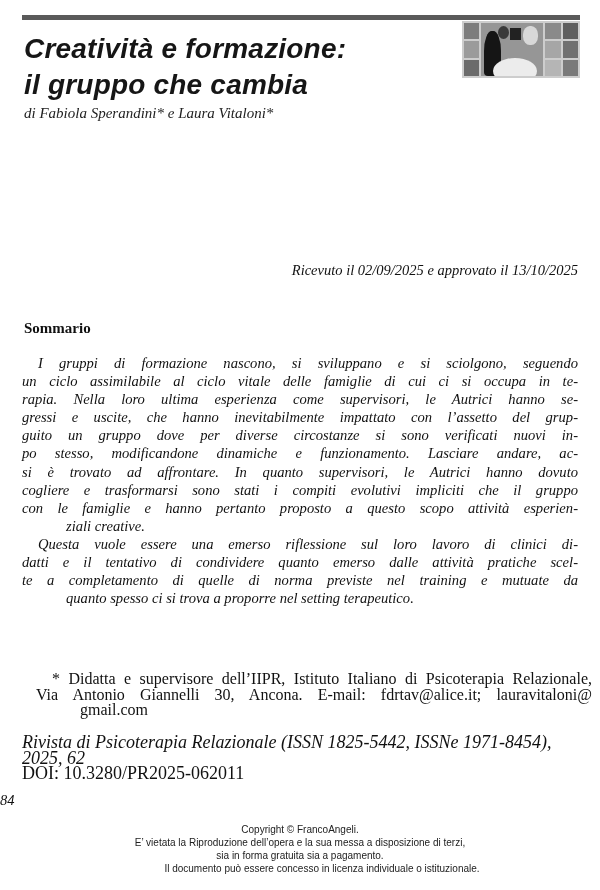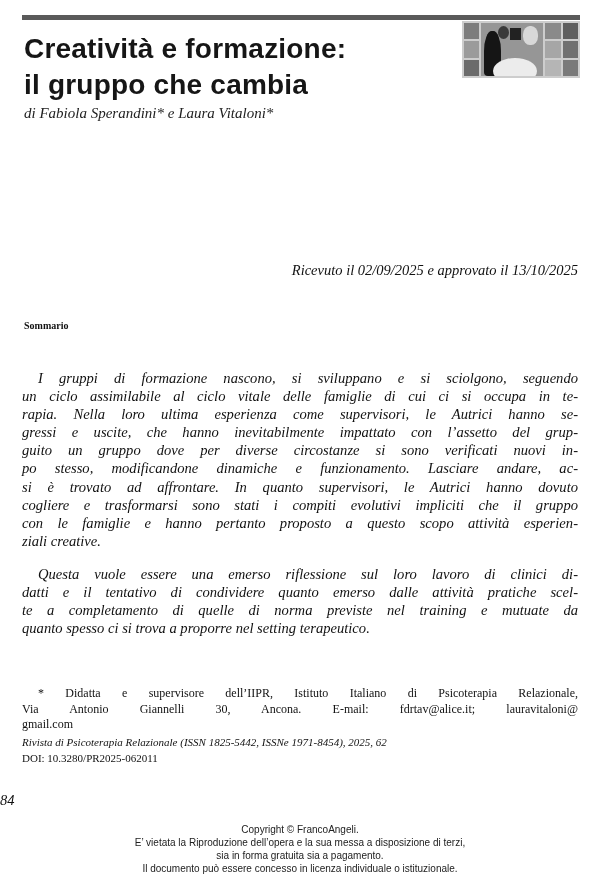--- a/index.html
+++ b/index.html
@@ -2,21 +2,21 @@
 <html><head>
 <meta charset="utf-8">
 <style>
   html,body{margin:0;padding:0;background:#fff;}
   .page{position:relative;width:600px;height:890px;background:#ffffff;overflow:hidden;
         font-family:"Liberation Serif",serif;color:#111;}
 
   .top-rule{position:absolute;left:22px;top:15px;width:558px;height:5px;background:#5a5a5a;}
 
   .title{position:absolute;left:24px;top:31px;font-family:"Liberation Sans",sans-serif;
-         font-weight:bold;font-size:28px;line-height:36px;
+         font-style:italic;font-weight:bold;font-size:28px;line-height:36px;
          letter-spacing:.2px;color:#161616;}
   .byline{position:absolute;left:24px;top:105px;font-family:Liberation Serif, serif;
           font-style:italic;font-size:15px;color:#222;}
 
   
   .photo{position:absolute;left:462px;top:21px;width:118px;height:57px;background:#cdcdcd;
          display:flex;gap:2px;box-sizing:border-box;padding:2px;}
   .ph-left{width:15px;display:flex;flex-direction:column;gap:2px;}
   .ph-left .t{flex:1;}
   .t1{background:#7d7d7d}.t2{background:#9b9b9b}.t3{background:#6b6b6b}
@@ -25,32 +25,32 @@
             border-radius:45% 45% 4px 4px;}
   .fig-head{position:absolute;left:17px;top:3px;width:11px;height:13px;background:#3a3a3a;border-radius:50%;}
   .fig-screen{position:absolute;left:29px;top:5px;width:11px;height:12px;background:#222;}
   .fig-person{position:absolute;right:5px;top:3px;width:15px;height:19px;background:#d8d8d8;border-radius:45%;}
   .fig-table{position:absolute;left:12px;bottom:-8px;width:44px;height:26px;background:#ececec;border-radius:50%;}
   .ph-right{flex:1;display:grid;grid-template-columns:1fr 1fr;grid-template-rows:1fr 1fr 1fr;gap:2px;}
   .g1{background:#8a8a8a}.g2{background:#5f5f5f}.g3{background:#a6a6a6}
   .g4{background:#707070}.g5{background:#b5b5b5}.g6{background:#7a7a7a}
 
   .received{position:absolute;right:22px;top:262px;font-style:italic;font-size:14.5px;}
-  .sommario{position:absolute;left:24px;top:320px;font-weight:bold;font-size:10px;}
+  .sommario{position:absolute;left:24px;top:320px;font-weight:bold;font-size:15px;}
 
   .abstract{position:absolute;left:22px;top:354px;width:556px;
             font-style:italic;font-size:14.6px;line-height:18.1px;}
   .jline{text-align:justify;text-align-last:justify;}
-  .jline.last{text-align-last:left;}
-  .jline.indent{text-indent:16px;margin-top:15px;}
+  .jline.last{text-align-last:left;margin-left:44px;}
+  .jline.indent{text-indent:16px;}
 
-  .footnote{position:absolute;left:22px;top:671px;width:556px;
-            font-size:12px;line-height:15.6px;}
+  .footnote{position:absolute;left:36px;top:671px;width:556px;
+            font-size:16px;line-height:15.6px;}
 
-  .journal{position:absolute;left:22px;top:735px;width:556px;font-size:11px;line-height:15.6px;}
+  .journal{position:absolute;left:22px;top:735px;width:556px;font-size:18px;line-height:15.6px;}
   .journal-line{font-style:italic;}
 
   .pagenum{position:absolute;left:0;top:792px;width:100%;text-align:left;
            font-style:italic;font-size:14.5px;}
 
   .copyright{position:absolute;left:0;top:823px;width:100%;
              font-family:"Liberation Sans",sans-serif;font-size:10px;line-height:13px;color:#222;}
   .copyright .jline{text-align:center;text-align-last:center;text-indent:0;}
 </style>
 </head>

